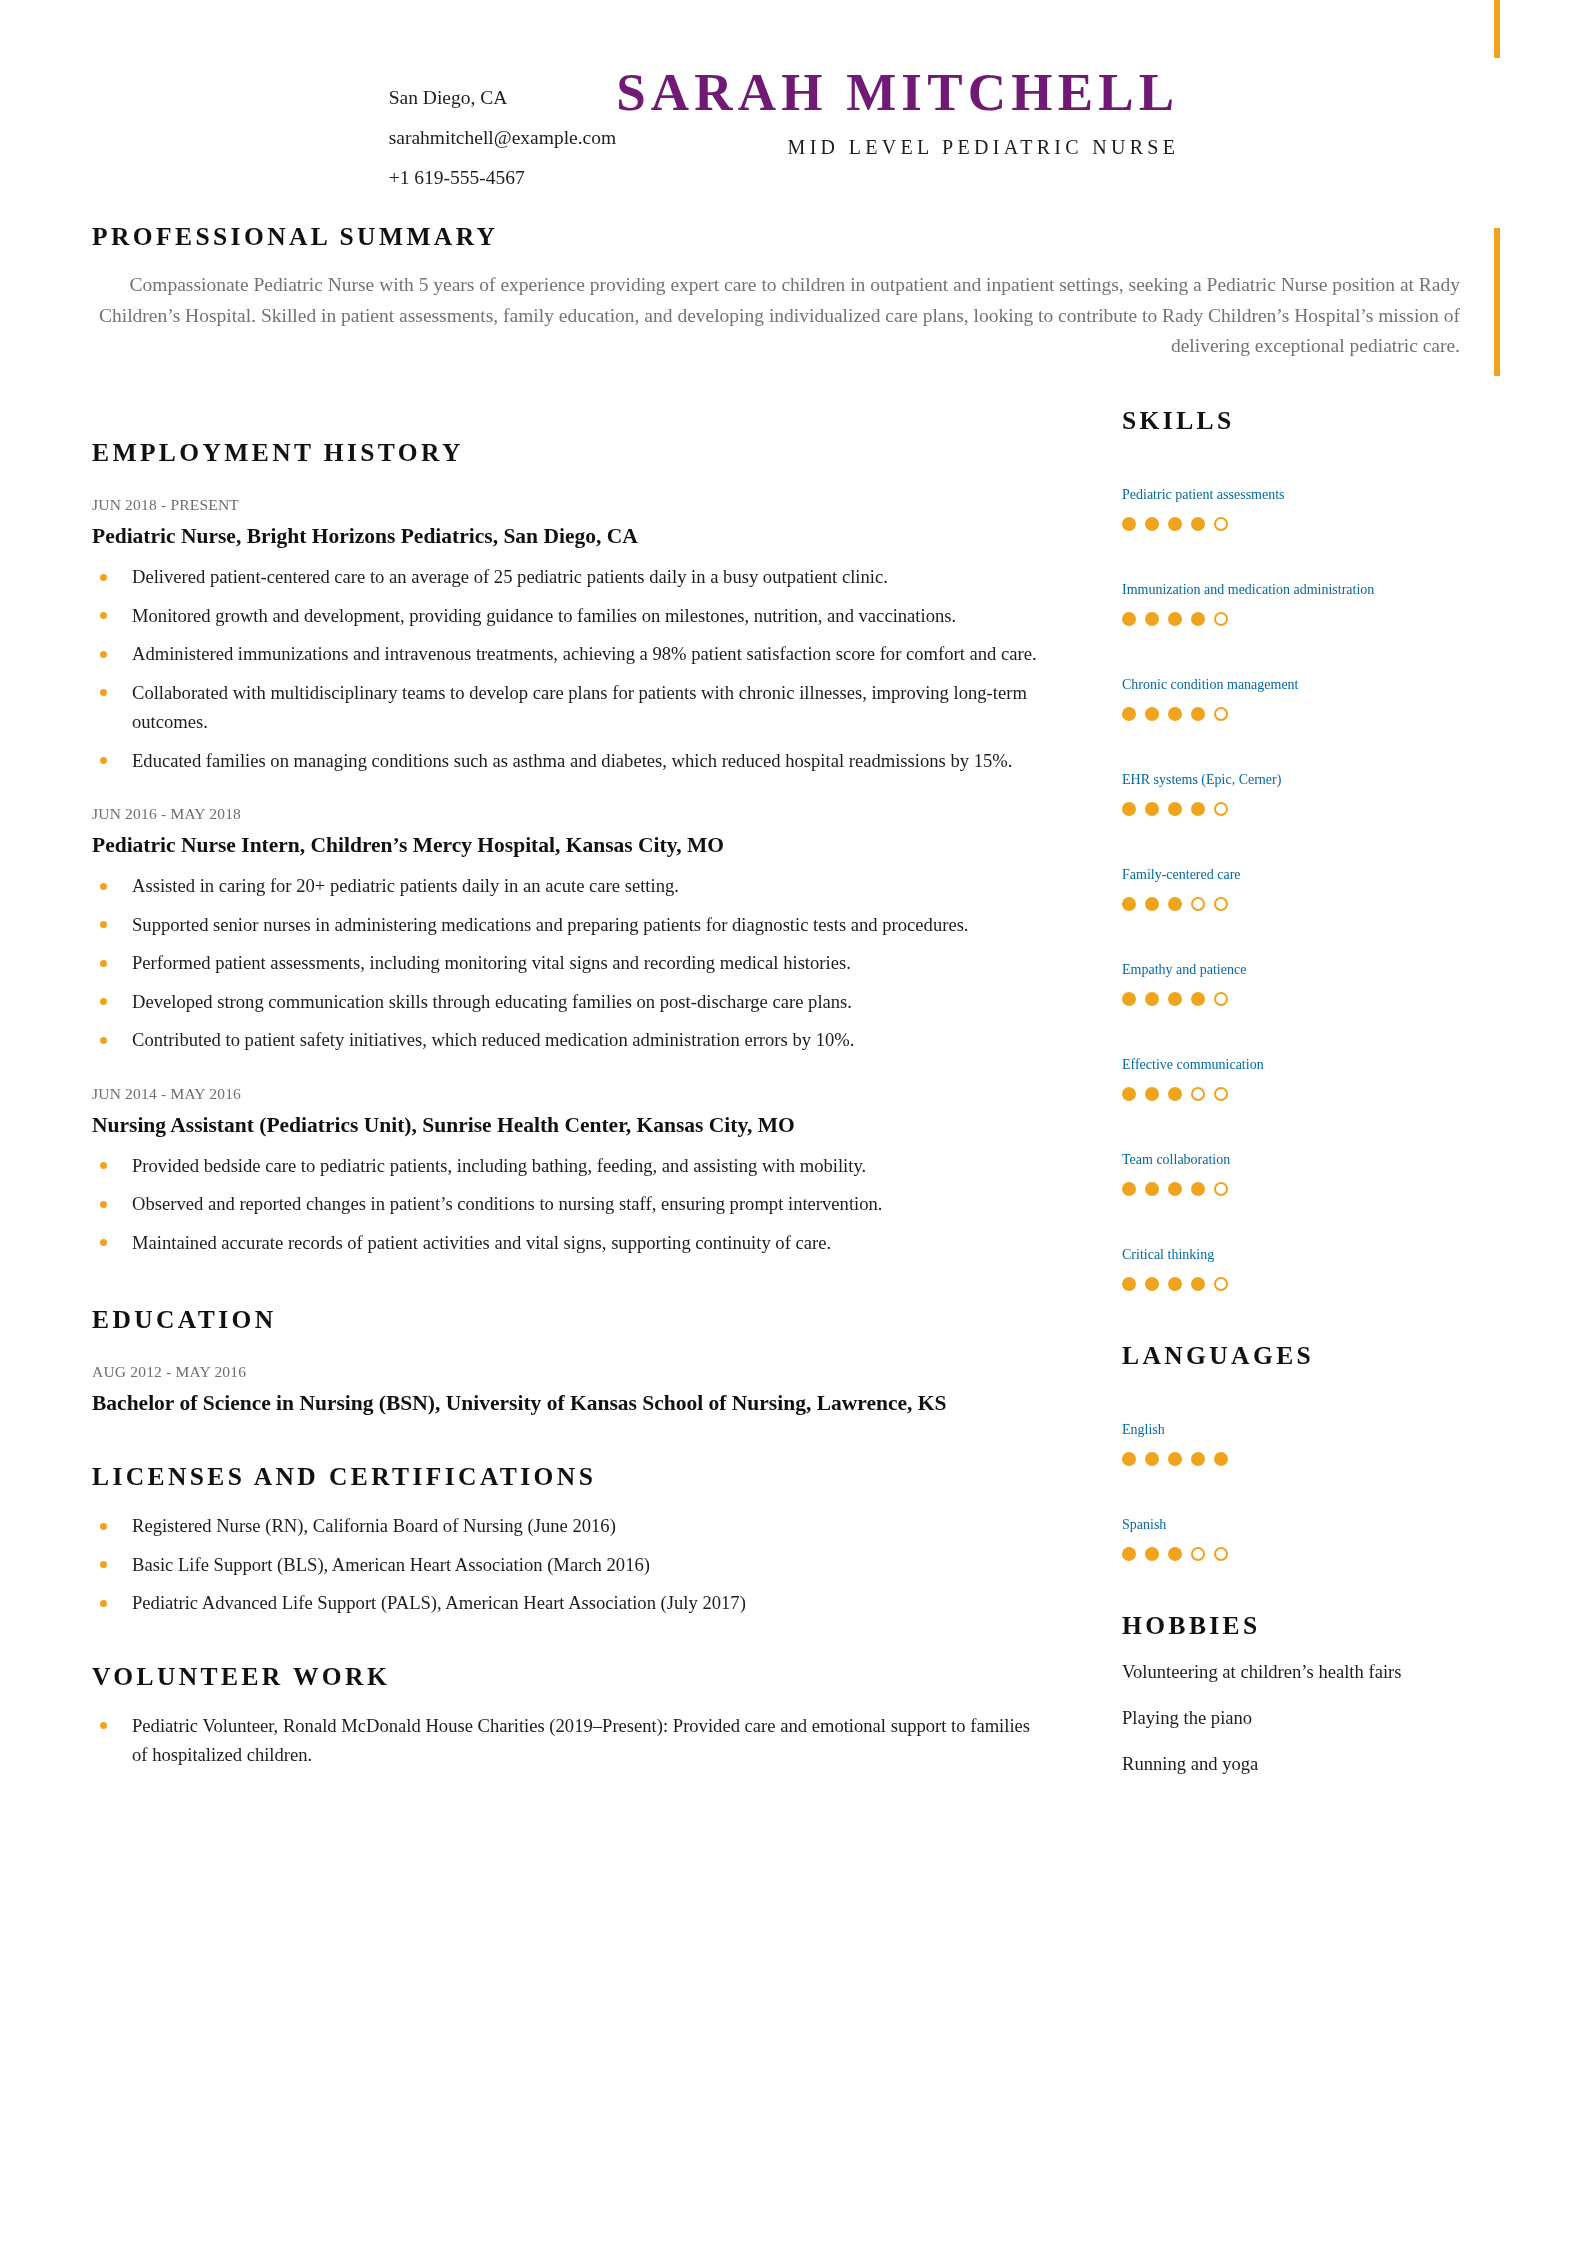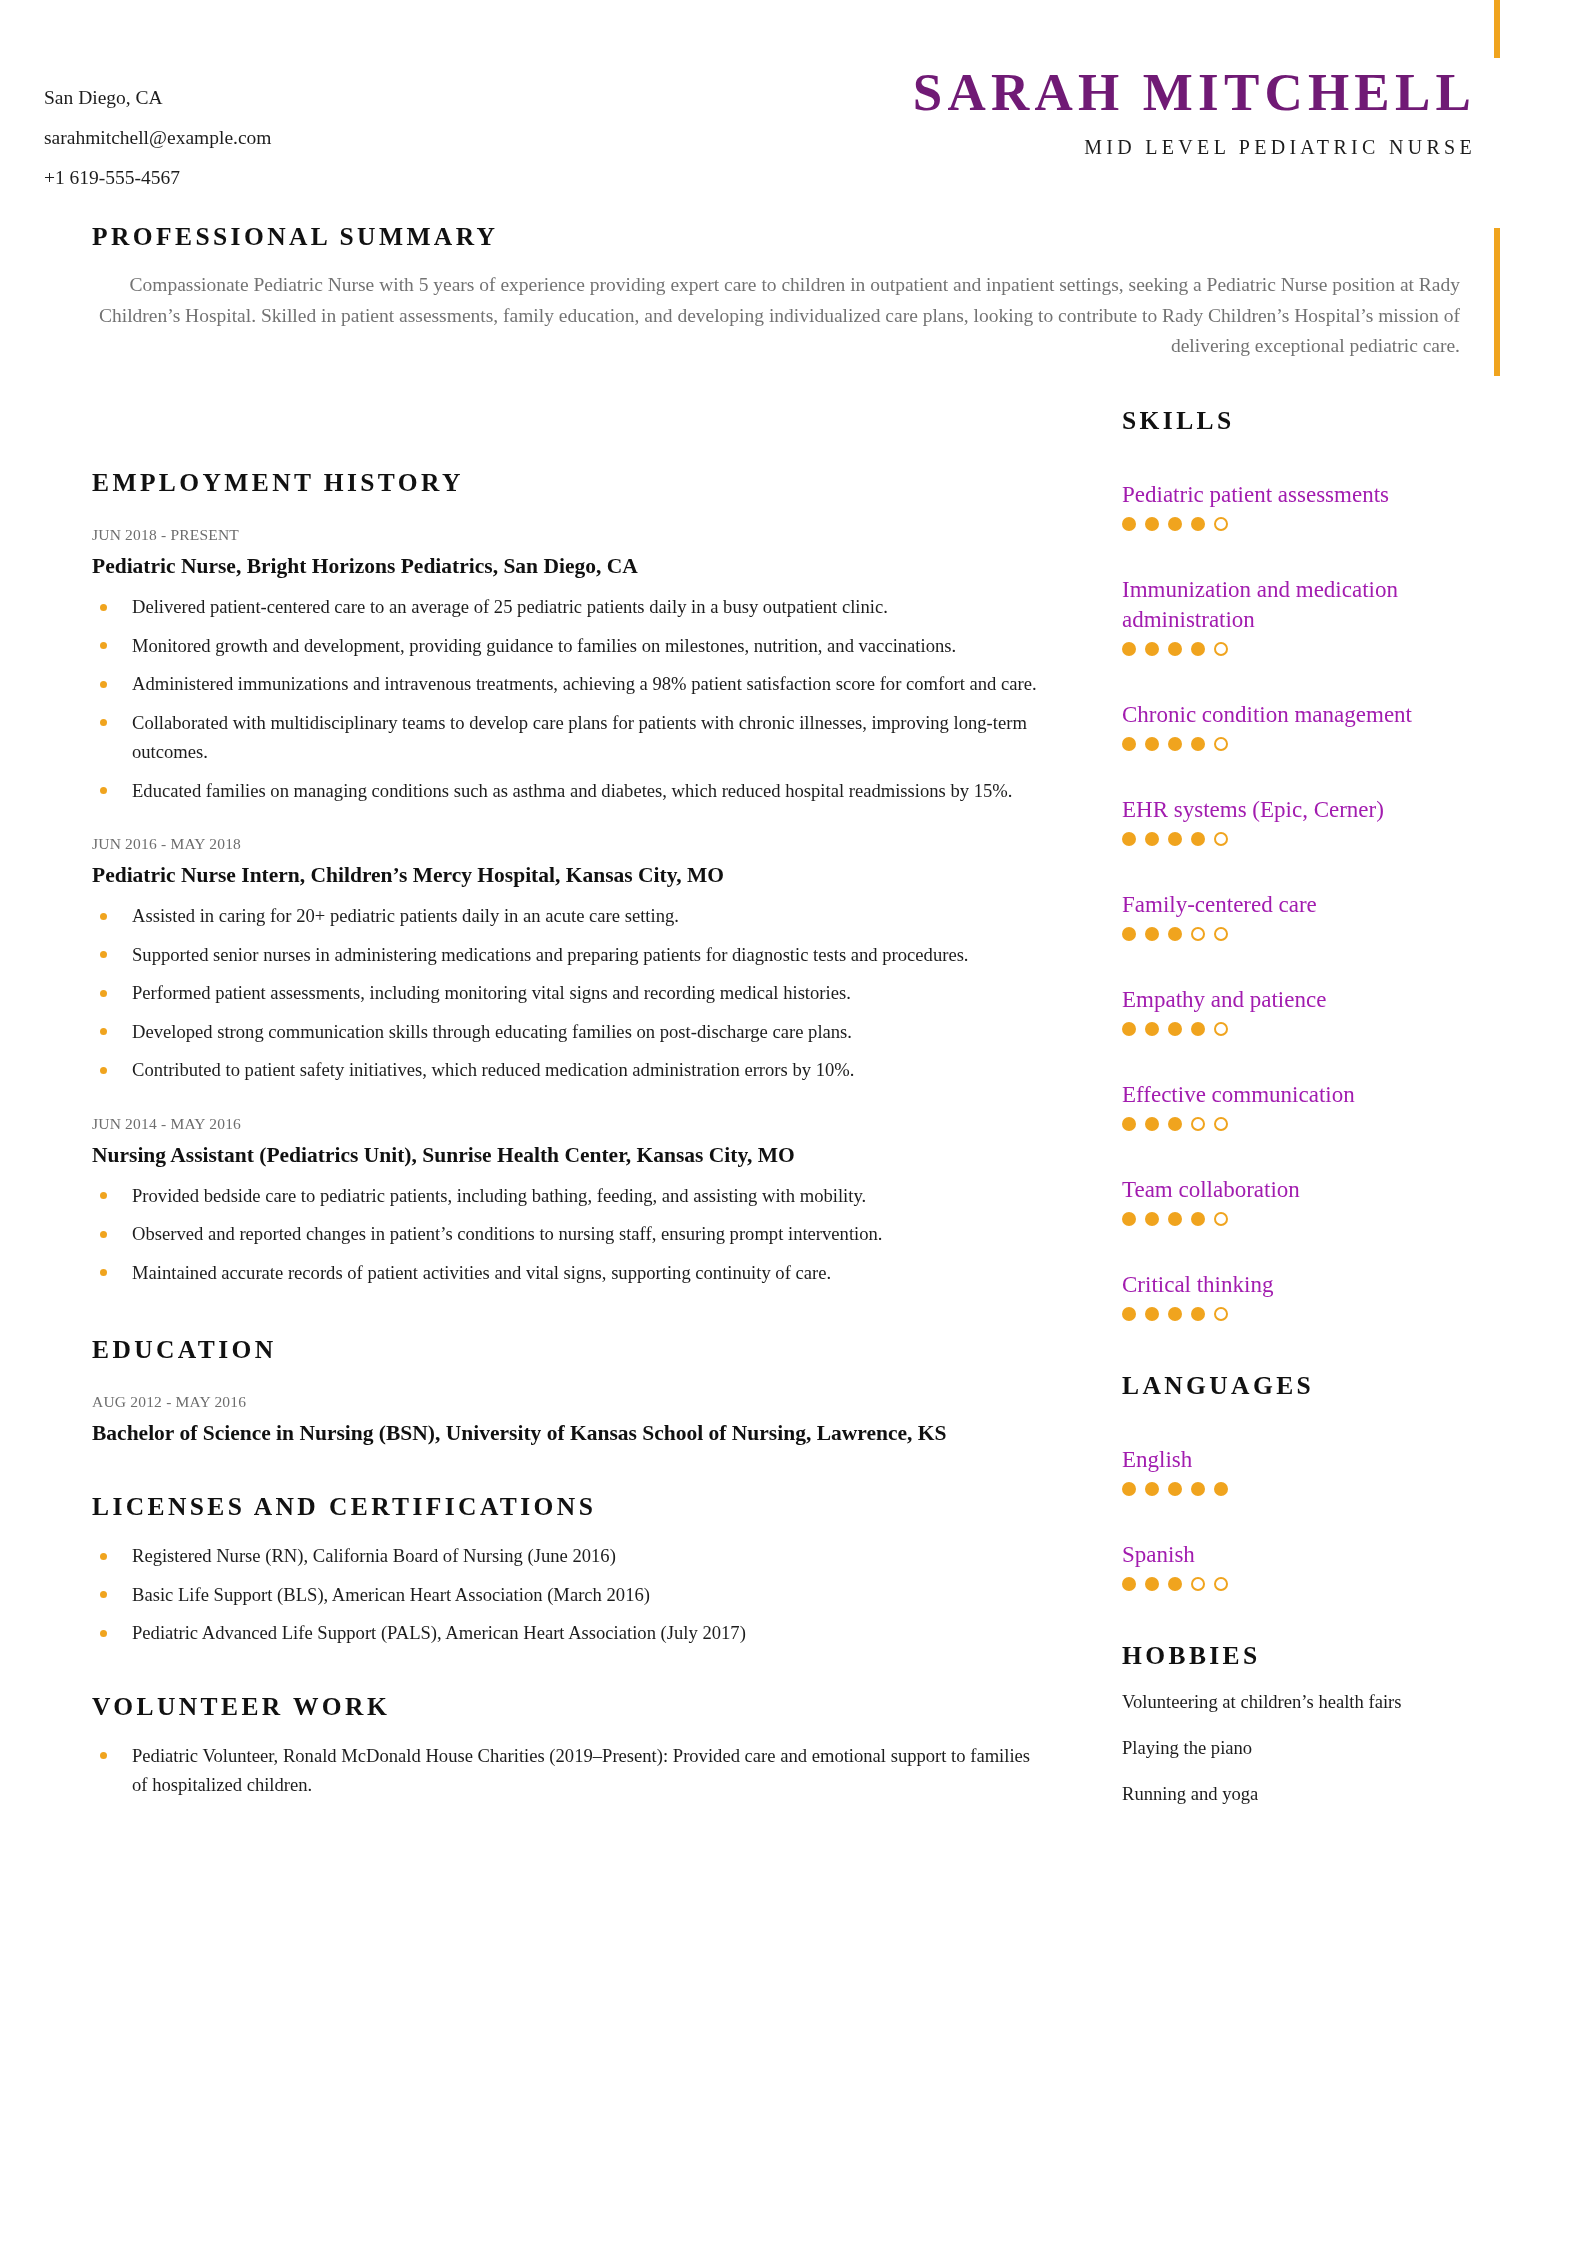--- a/index.html
+++ b/index.html
@@ -29,23 +29,23 @@
     position: absolute;
     width: 6px;
     background: #F0A41E;
   }
   .accent-bar-top { right: 88px; top: 0px; height: 58px; }
   .accent-bar-summary { right: 88px; top: 228px; height: 148px; }
 
   
   .header {
     position: relative;
-    padding: 62px 100px 0 44px;
+    padding: 62px 100px 0 92px;
     display: flex;
-    justify-content: space-between;
+    justify-content: center;
     align-items: flex-start;
   }
   .contact {
     padding-top: 16px;
   }
   .contact-line {
     font-size: 19.5px;
     line-height: 40px;
     color: #1d1d1d;
     white-space: nowrap;
@@ -148,23 +148,23 @@
   .side-heading {
     font-size: 25.5px;
     font-weight: bold;
     letter-spacing: 3.4px;
     color: #111111;
     line-height: 30px;
   }
   .skill { margin-top: 22px; }
   .skill:first-of-type { margin-top: 22px; }
   .skill-label {
-    font-size: 23px;
+    font-size: 14px;
     line-height: 30px;
-    color: #a21caf;
+    color: #0369a1;
     margin-top: 44px;
   }
   .dots { display: flex; gap: 9px; margin-top: 7px; }
   .dot {
     width: 14px;
     height: 14px;
     border-radius: 50%;
     box-sizing: border-box;
   }
   .dot.filled { background: #F0A41E; }

